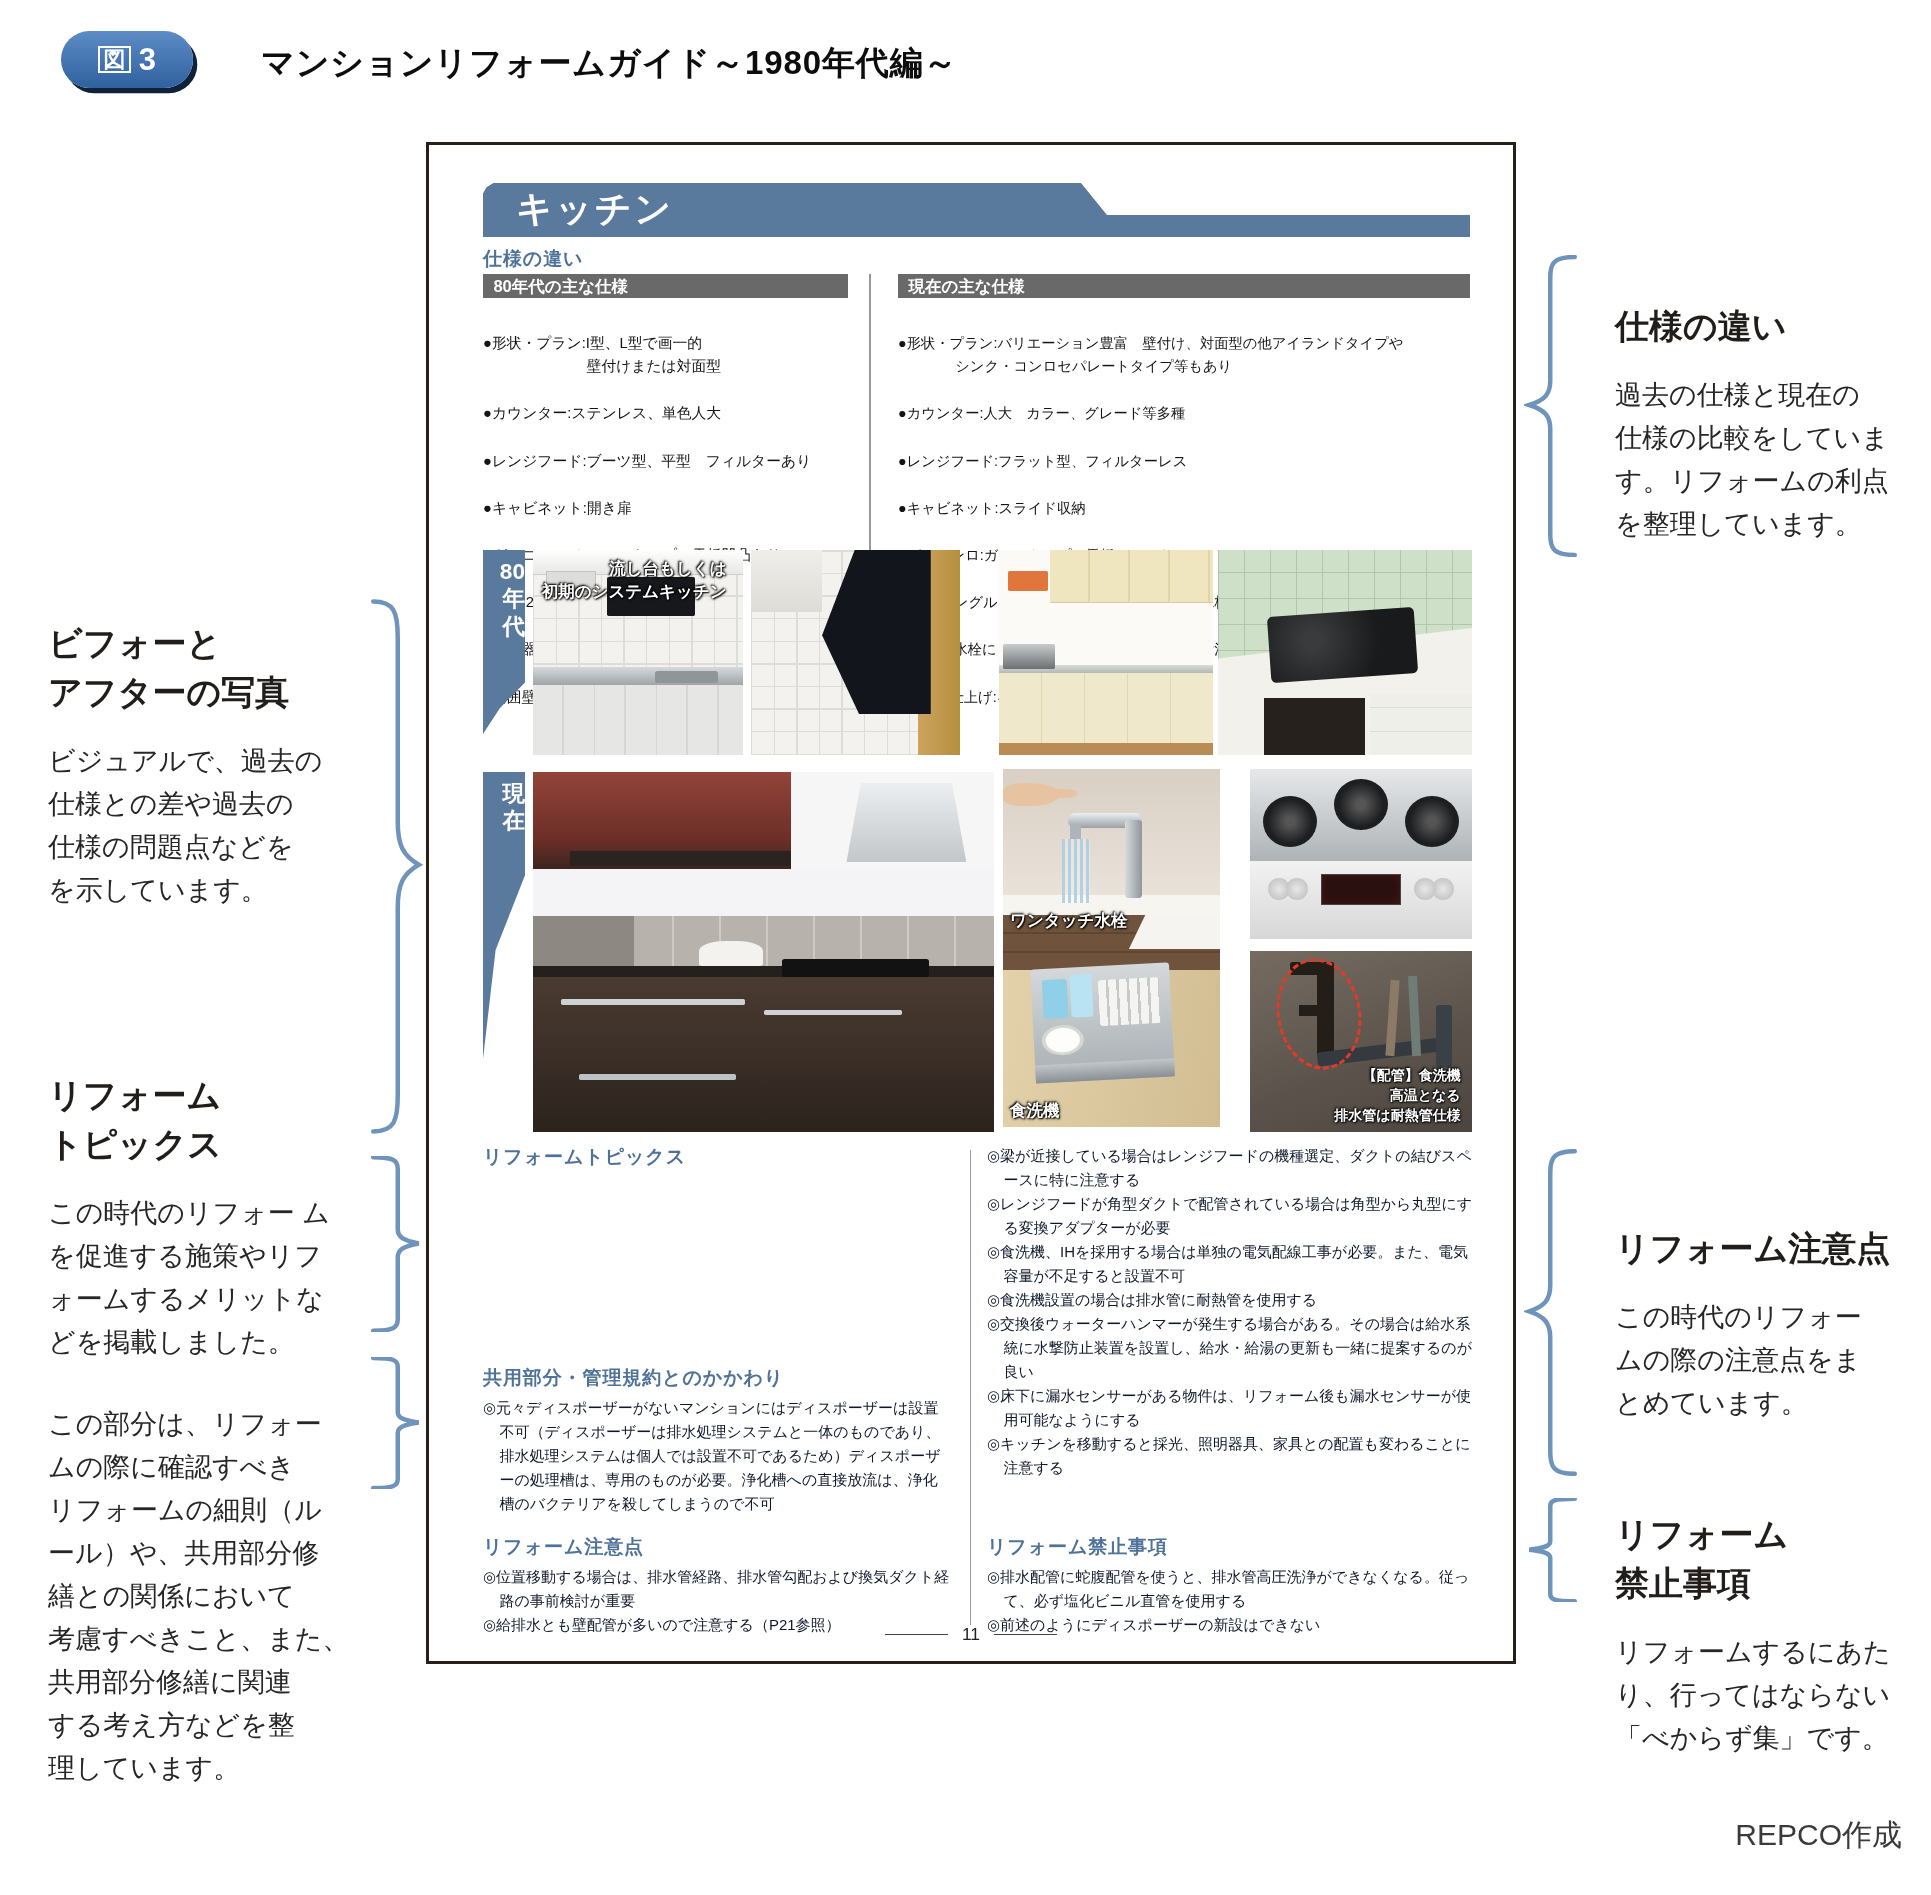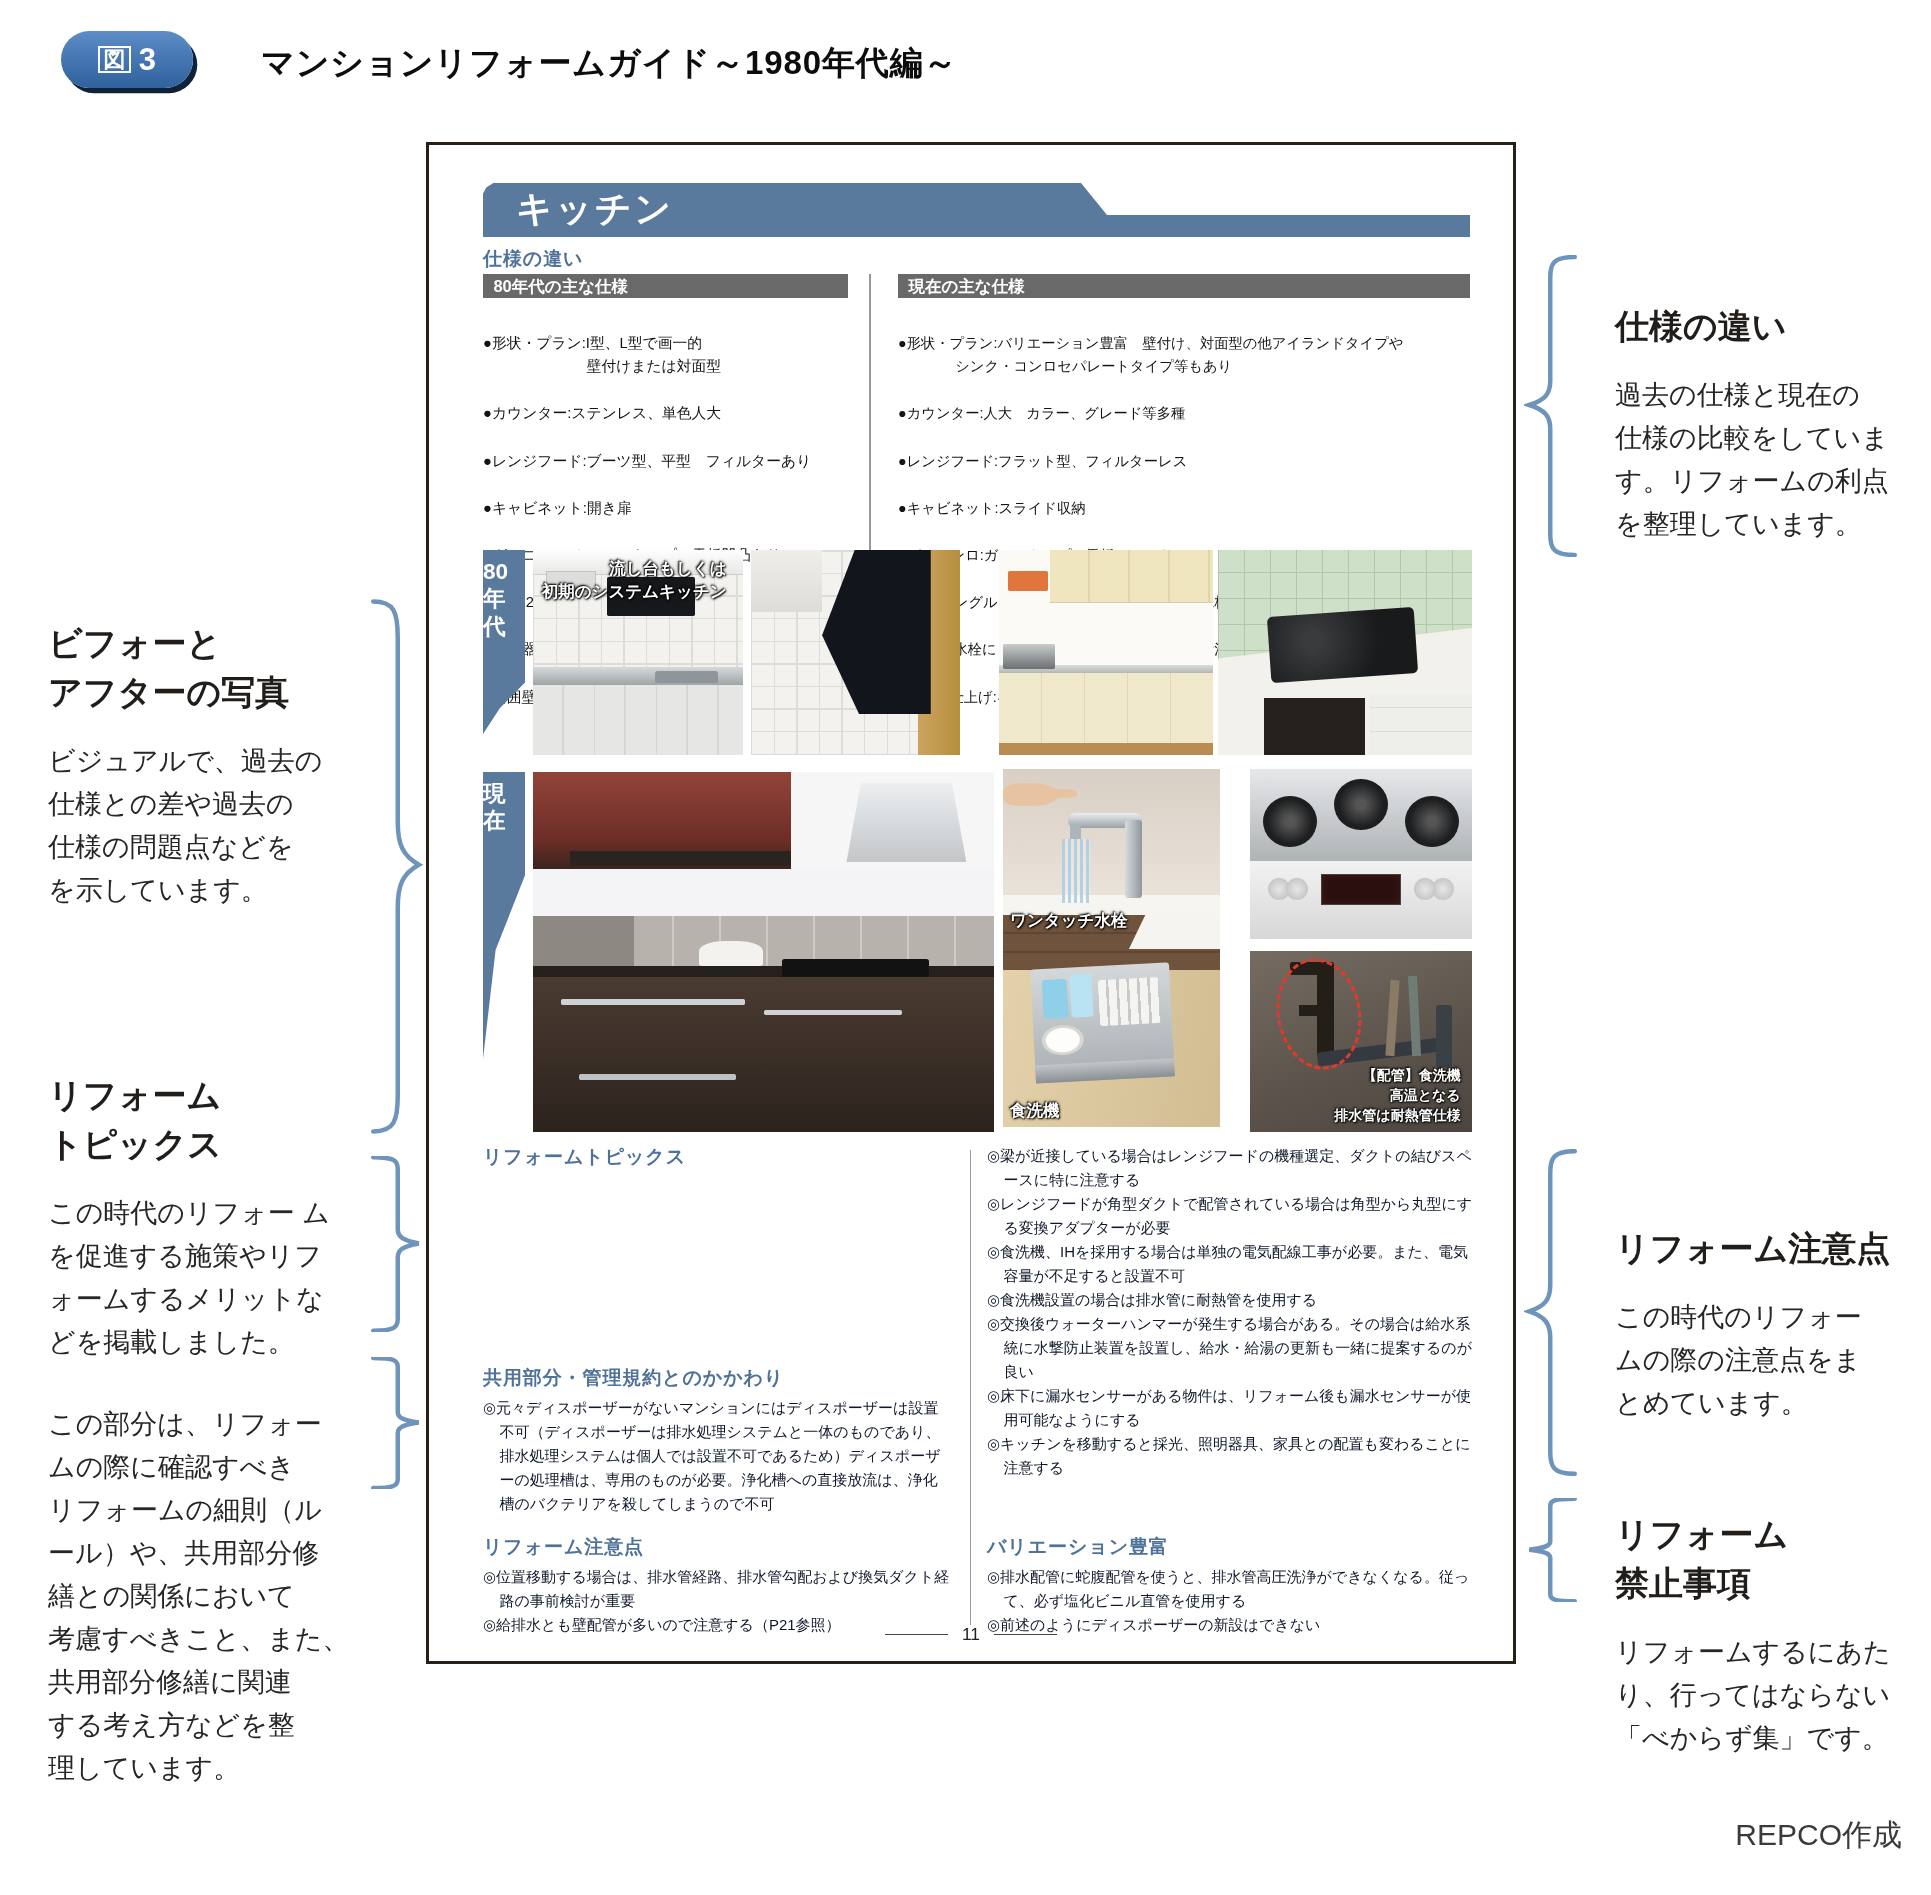--- a/index.html
+++ b/index.html
@@ -22,21 +22,21 @@
     clip-path:polygon(0 100%,0 10.4px,3.5px 4.3px,10.4px 0,598px 0,624px 32px,987px 32px,987px 100%);}
   .kitchen-tab .label{position:absolute;left:33px;top:0;height:54px;line-height:52px;font-size:36px;font-weight:bold;color:#fff;letter-spacing:2.6px;}
 
   .sec-heading{position:absolute;font-size:19px;font-weight:bold;color:#4f7299;letter-spacing:0.9px;}
   .gray-bar{position:absolute;height:24px;background:#696969;color:#fff;font-size:16.5px;font-weight:bold;line-height:24px;padding-left:10.4px;}
   .spec-list{position:absolute;font-size:14.8px;line-height:23.6px;color:#141414;white-space:pre-line;}
   .spec-list div{white-space:pre-line;}
   .vdiv{position:absolute;width:1.7px;background:#9a9a9a;}
 
   
-  .ptab{position:absolute;left:54px;width:42px;background:#5a7a9d;color:#fff;display:flex;flex-direction:column;align-items:flex-start;padding-top:8.7px;gap:1.7px;}
+  .ptab{position:absolute;left:54px;width:42px;background:#5a7a9d;color:#fff;display:flex;flex-direction:column;align-items:flex-end;padding-top:8.7px;gap:1.7px;}
   .ptab span{font-size:22.6px;font-weight:bold;line-height:26px;}
   .ptab.t80{clip-path:polygon(0 0,100% 0,100% 72%,40% 86%,0 100%);}
   .ptab.tnow{clip-path:polygon(0 0,100% 0,100% 36%,30% 62%,0 100%);}
 
   .photo{position:absolute;overflow:hidden;background:#e7e7e5;text-align:right;}
   .photo .cap{position:absolute;color:#fff;font-weight:bold;z-index:5;white-space:pre-line;
     text-shadow:0 0 3.5px #000,0.9px 0.9px 1.7px #000,-0.9px -0.9px 1.7px #000;}
   .abs{position:absolute;}
 
   .tilewall{background-image:repeating-linear-gradient(0deg,#dcdcd8 0 1.3px,transparent 1.3px 22.6px),
@@ -233,21 +233,21 @@
     <div class="body-list" style="left:558px;top:999px;width:487px;">
       <div>◎梁が近接している場合はレンジフードの機種選定、ダクトの結びスペースに特に注意する</div>
       <div>◎レンジフードが角型ダクトで配管されている場合は角型から丸型にする変換アダプターが必要</div>
       <div>◎食洗機、IHを採用する場合は単独の電気配線工事が必要。また、電気容量が不足すると設置不可</div>
       <div>◎食洗機設置の場合は排水管に耐熱管を使用する</div>
       <div>◎交換後ウォーターハンマーが発生する場合がある。その場合は給水系統に水撃防止装置を設置し、給水・給湯の更新も一緒に提案するのが良い</div>
       <div>◎床下に漏水センサーがある物件は、リフォーム後も漏水センサーが使用可能なようにする</div>
       <div>◎キッチンを移動すると採光、照明器具、家具との配置も変わることに注意する</div>
     </div>
 
-    <div class="sec-heading" style="left:558px;top:1389px;">バリエーション豊富</div>
+    <div class="sec-heading" style="left:558px;top:1389px;">リフォーム禁止事項</div>
     <div class="body-list" style="left:558px;top:1420px;width:487px;">
       <div>◎排水配管に蛇腹配管を使うと、排水管高圧洗浄ができなくなる。従って、必ず塩化ビニル直管を使用する</div>
       <div>◎前述のようにディスポーザーの新設はできない</div>
     </div>
 
     <div class="pagenum" style="top:1479px;">
       <span class="dash"></span>
       <span>11</span>
       <span class="dash"></span>
     </div>

